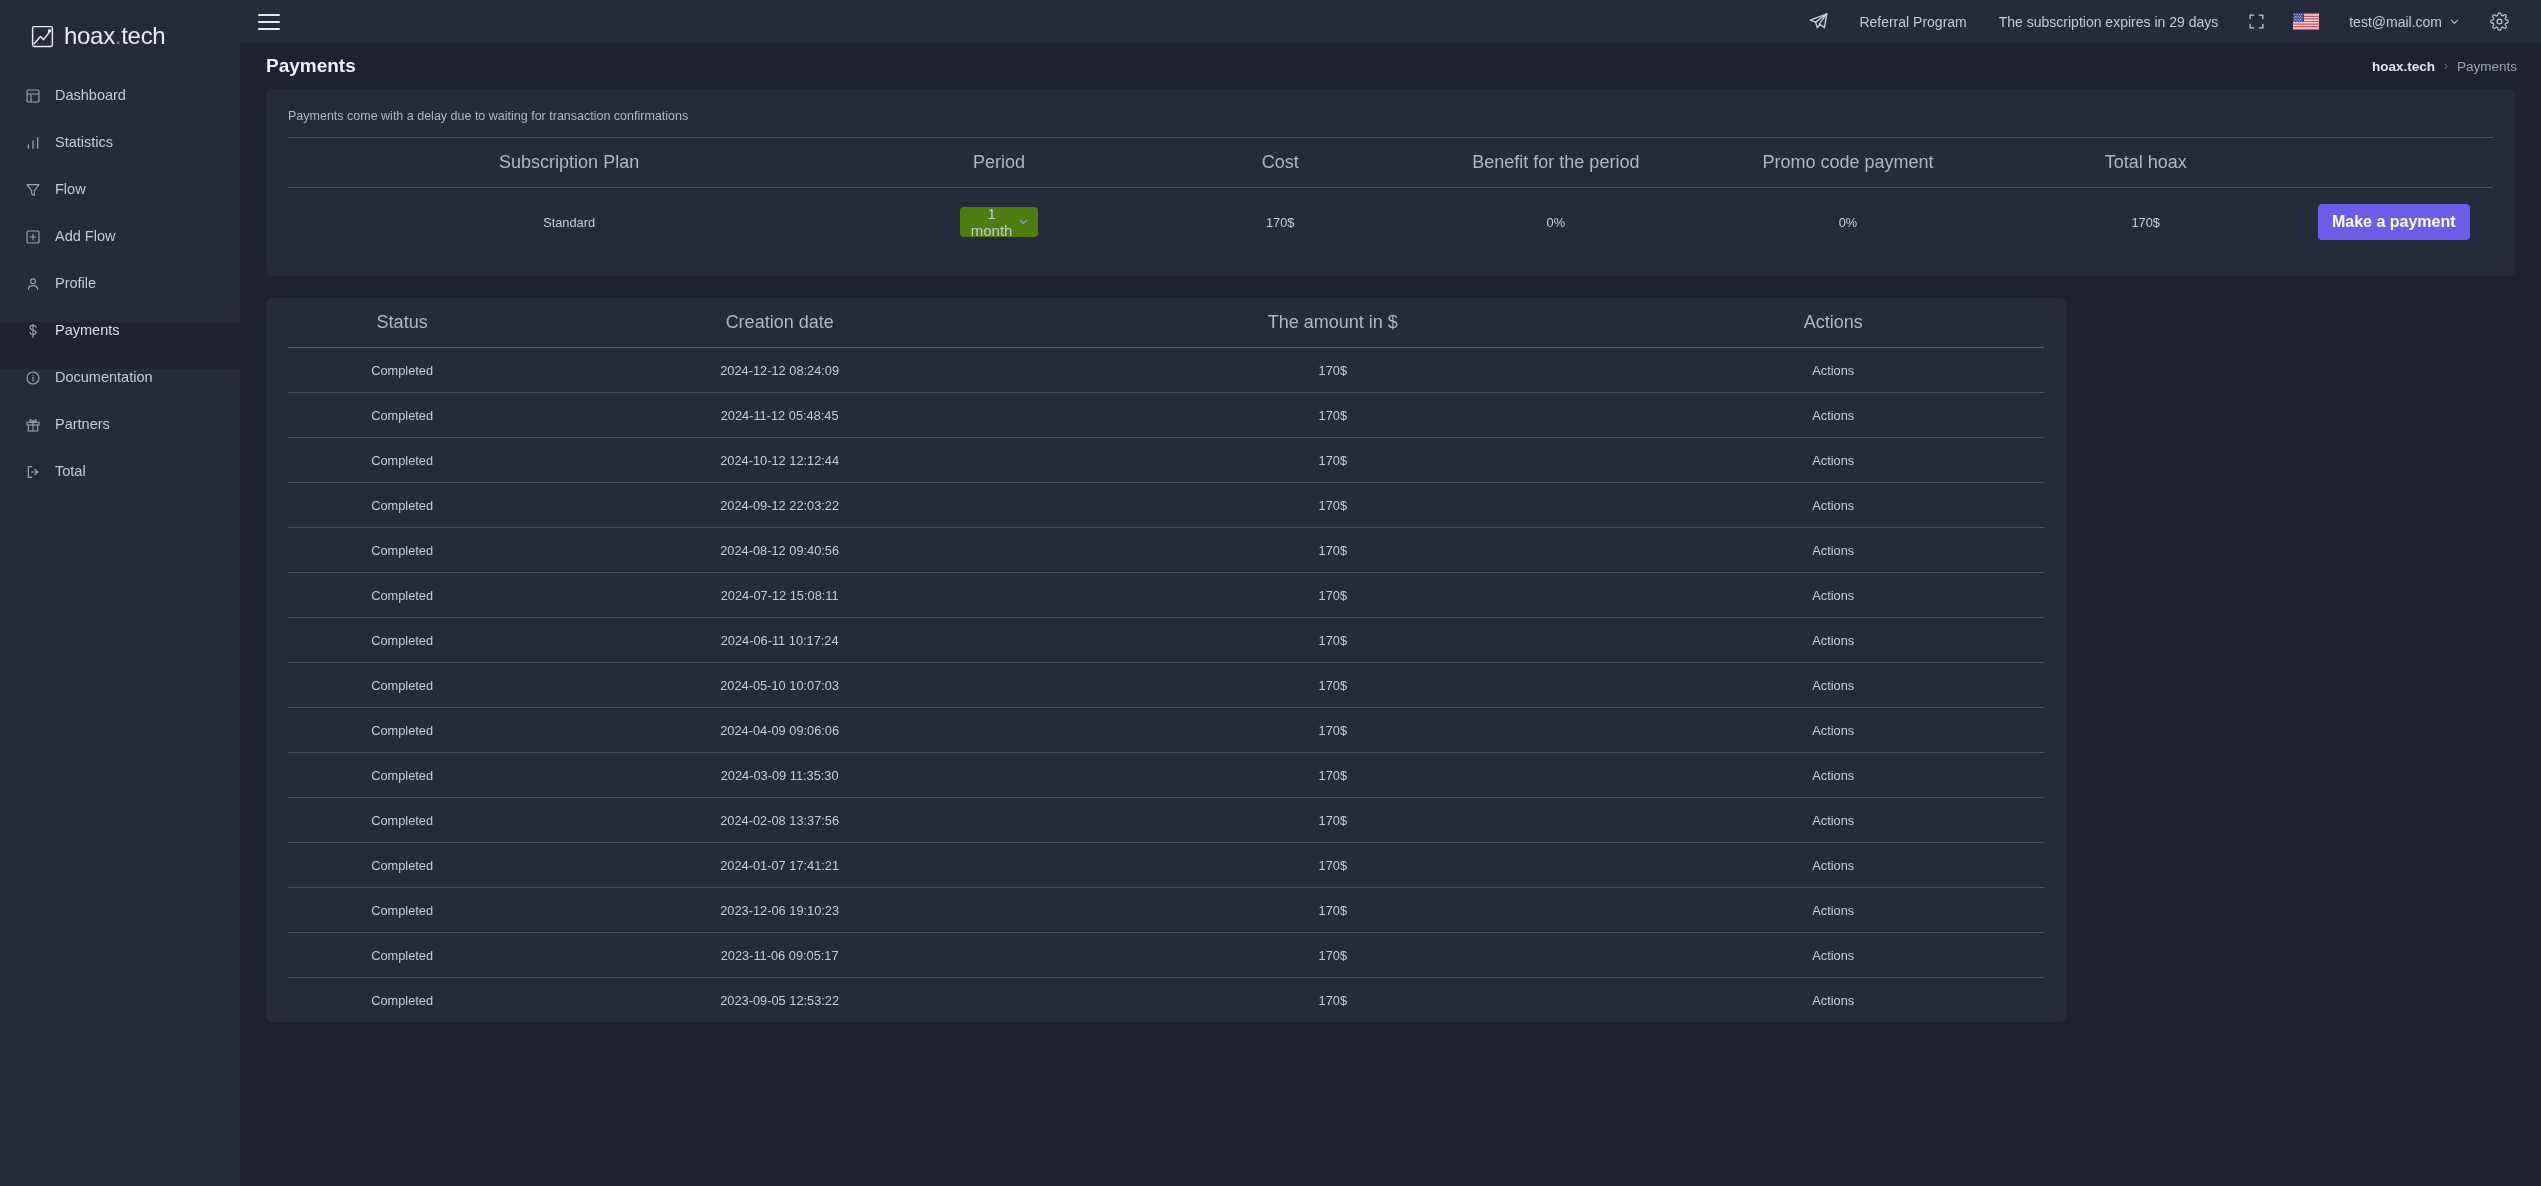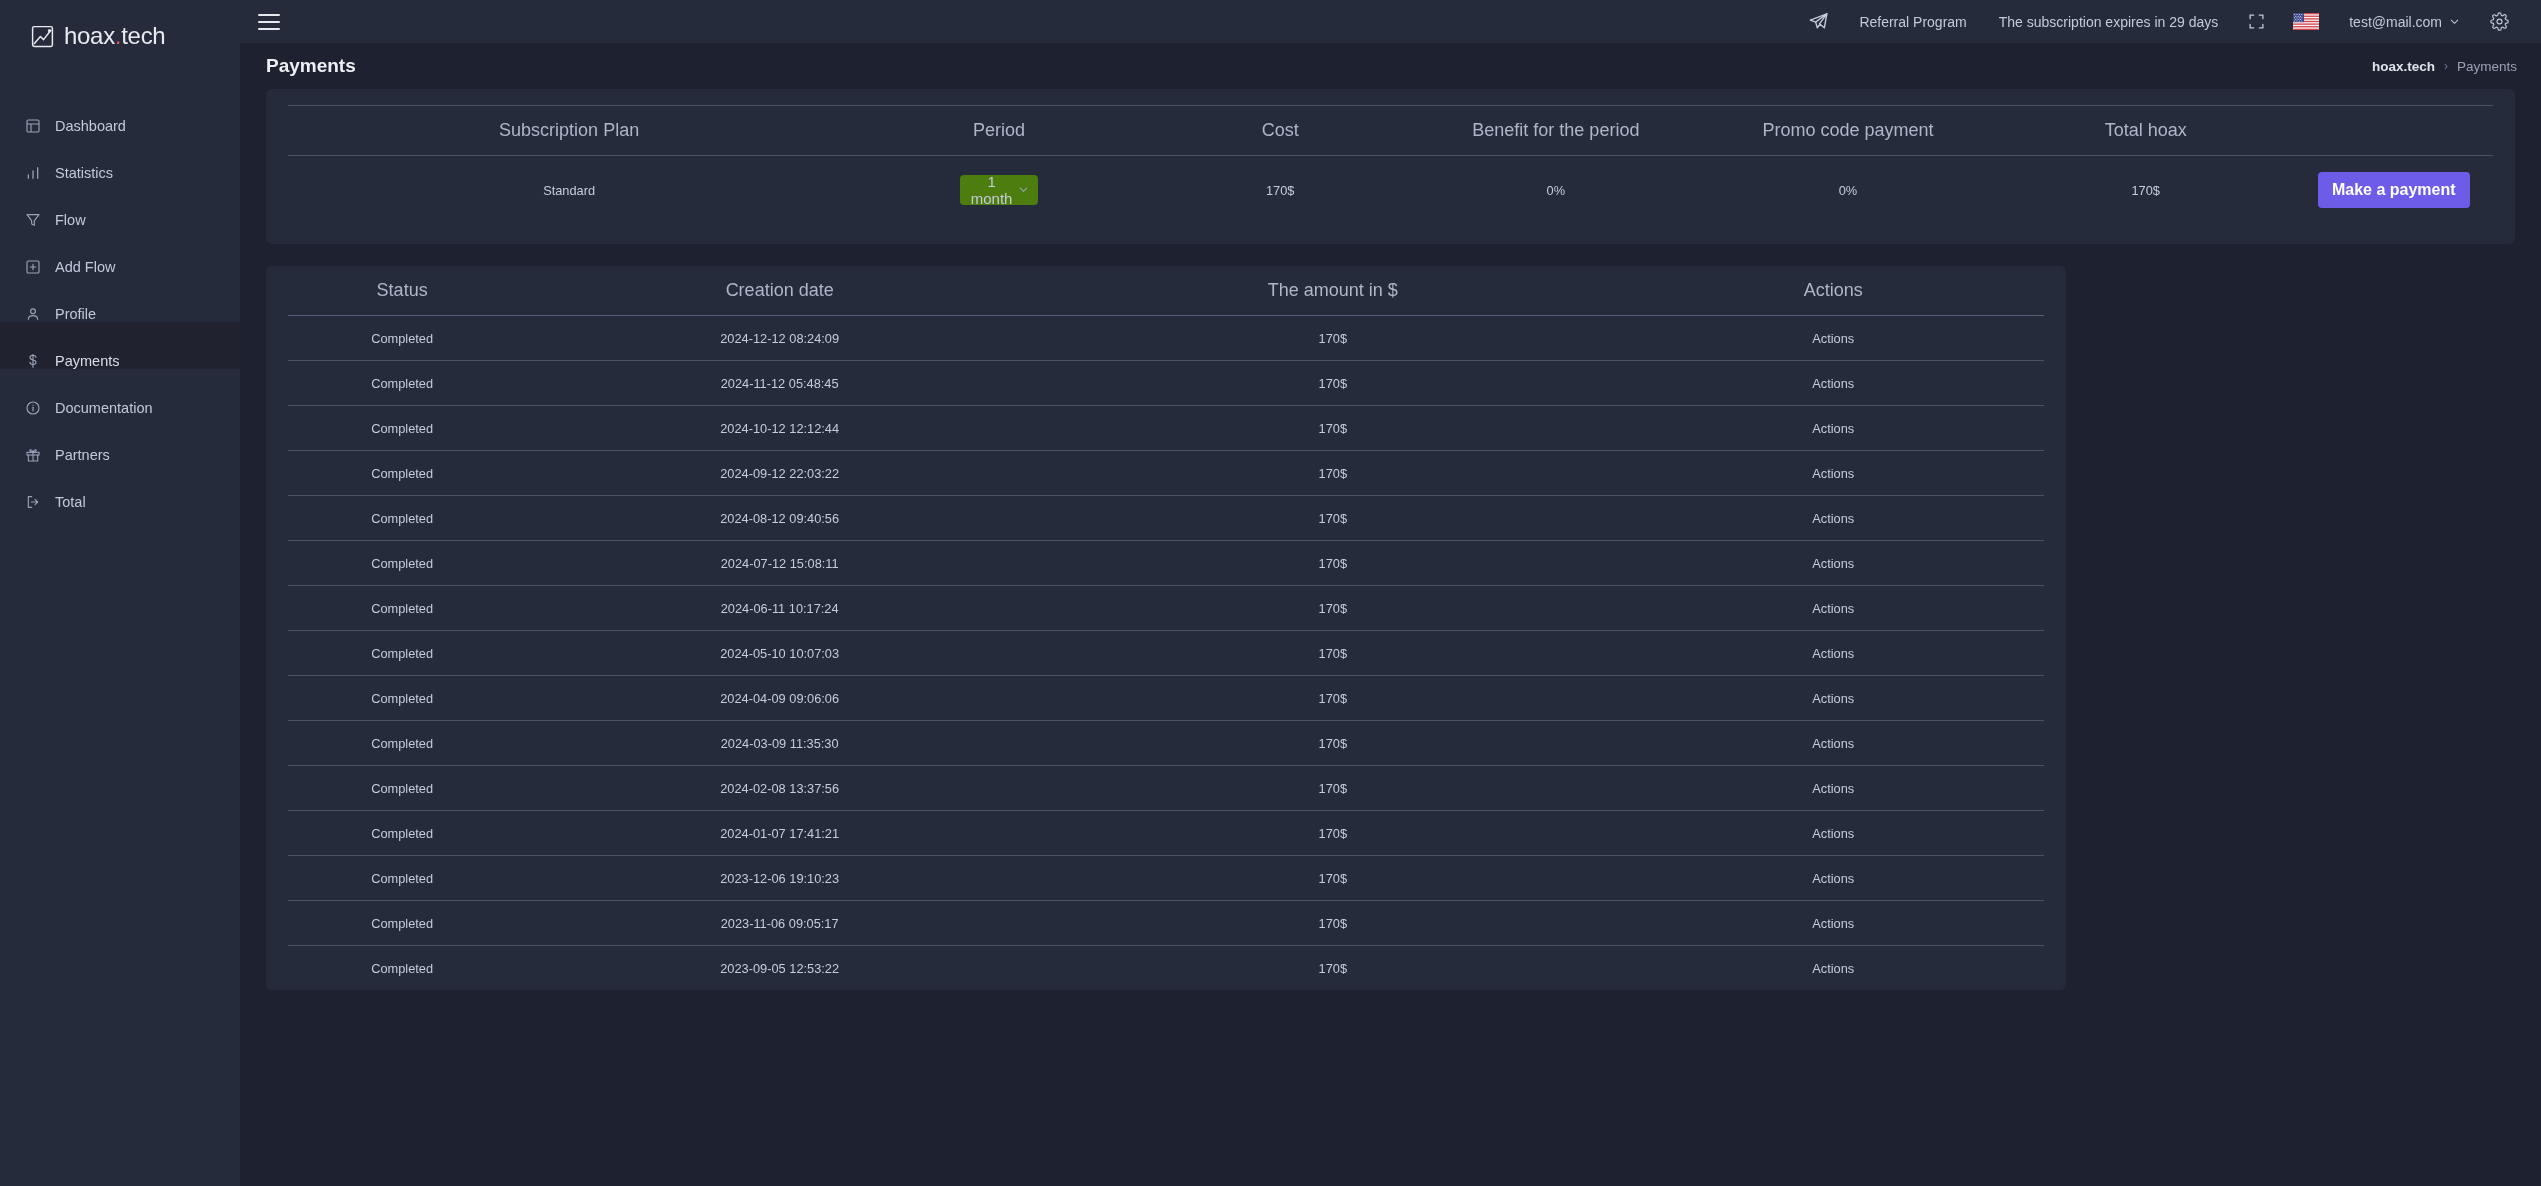--- a/index.html
+++ b/index.html
@@ -23,21 +23,21 @@
     padding-left: 30px; gap: 9px;
   }
   .brand-mark { width: 25px; height: 25px; display: block; }
   .brand-text {
     font-size: 24px; color: #e8eaf0; letter-spacing: -0.3px;
     font-weight: 400;
   }
   .brand-dot { color: #e0514f; }
   .nav { display: flex; flex-direction: column; padding-top: 15px; }
   .nav-item {
-    height: 47px; display: flex; align-items: flex-end;
+    height: 47px; display: flex; align-items: flex-start;
     padding-left: 24px; gap: 14px; cursor: pointer;
   }
   .nav-item.active { background: #20243200; background-color: #20232f; }
   .nav-icon {
     width: 17px; height: 17px; flex: 0 0 17px;
     display: flex; align-items: center; justify-content: center;
     color: #9aa3b8;
   }
   .nav-icon svg { display: block; }
   .nav-label { font-size: 14.5px; color: #c2c9da; }
@@ -338,20 +338,21 @@
       <div class="crumbs">
         <span class="crumb-root">hoax.tech</span>
         <span class="crumb-sep">›</span>
         <span class="crumb-cur">Payments</span>
       </div>
     </div>
 
     <main class="content">
 
       <section class="card card-sub">
+        <div class="notice">Payments come with a delay due to waiting for transaction confirmations</div>
         <div class="rule"></div>
 
         <table class="tbl sub-tbl">
           <colgroup>
               <col class="c1">
               <col class="c2">
               <col class="c3">
               <col class="c4">
               <col class="c5">
               <col class="c6">

